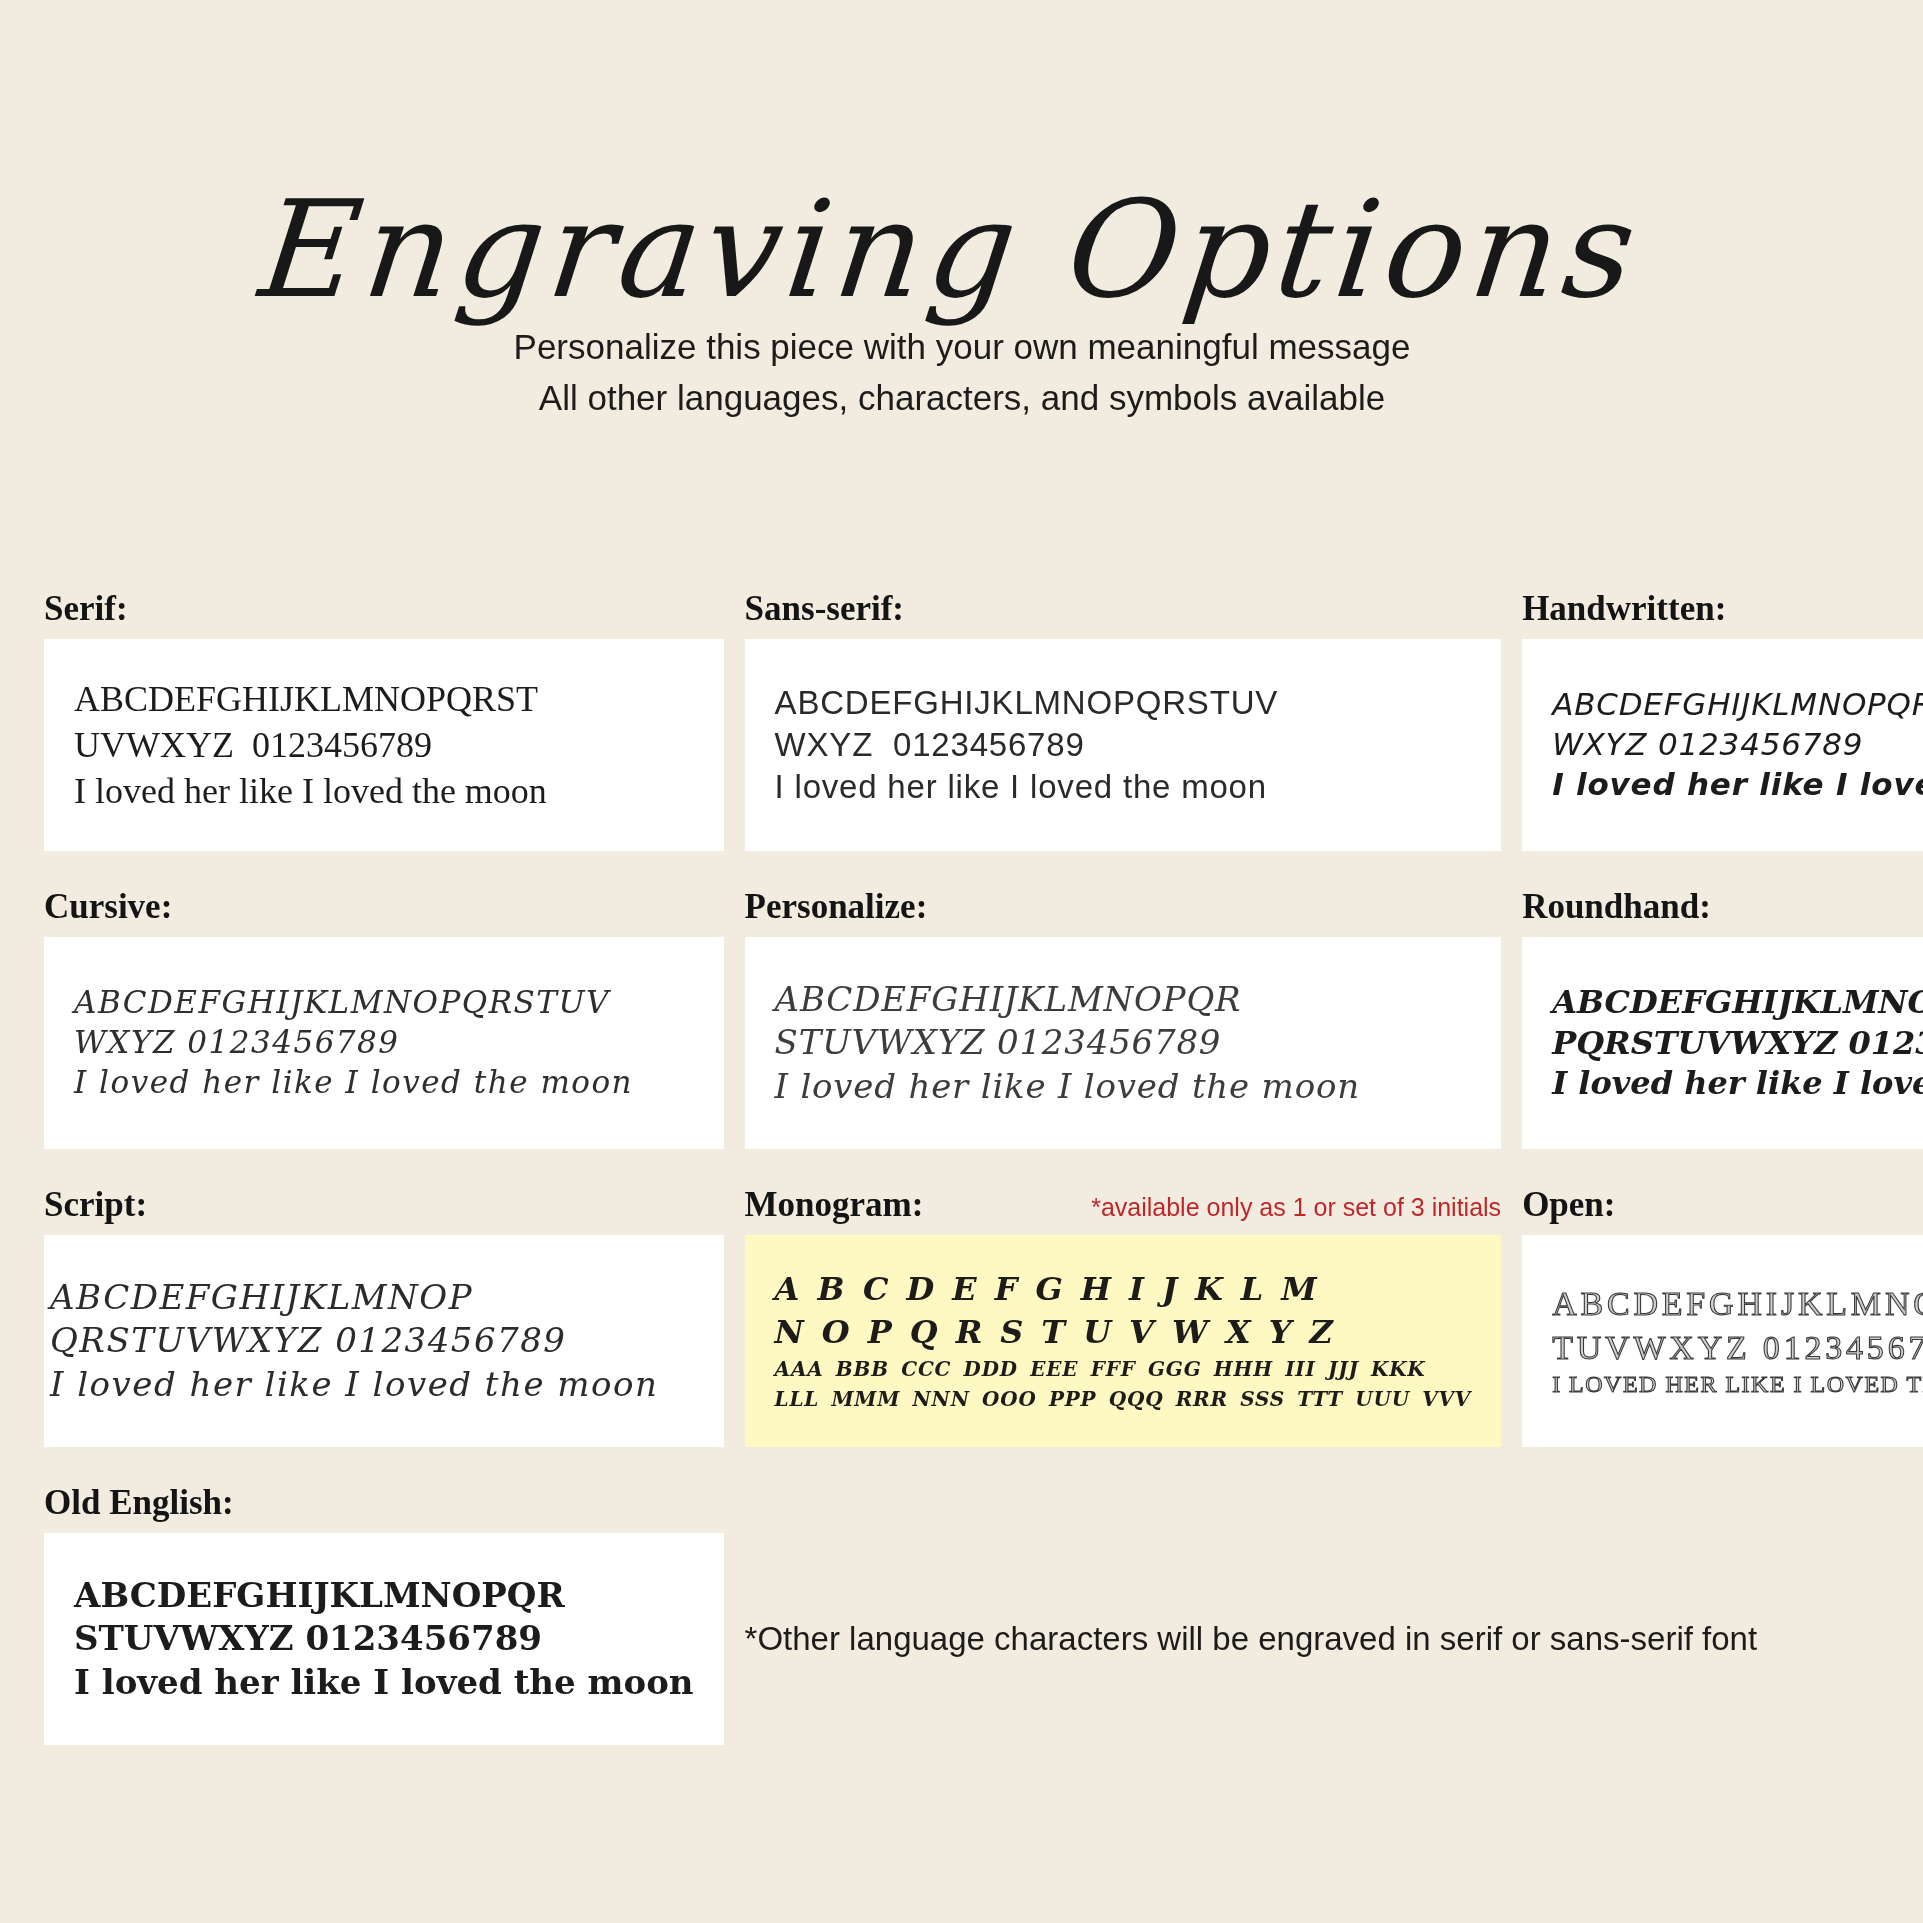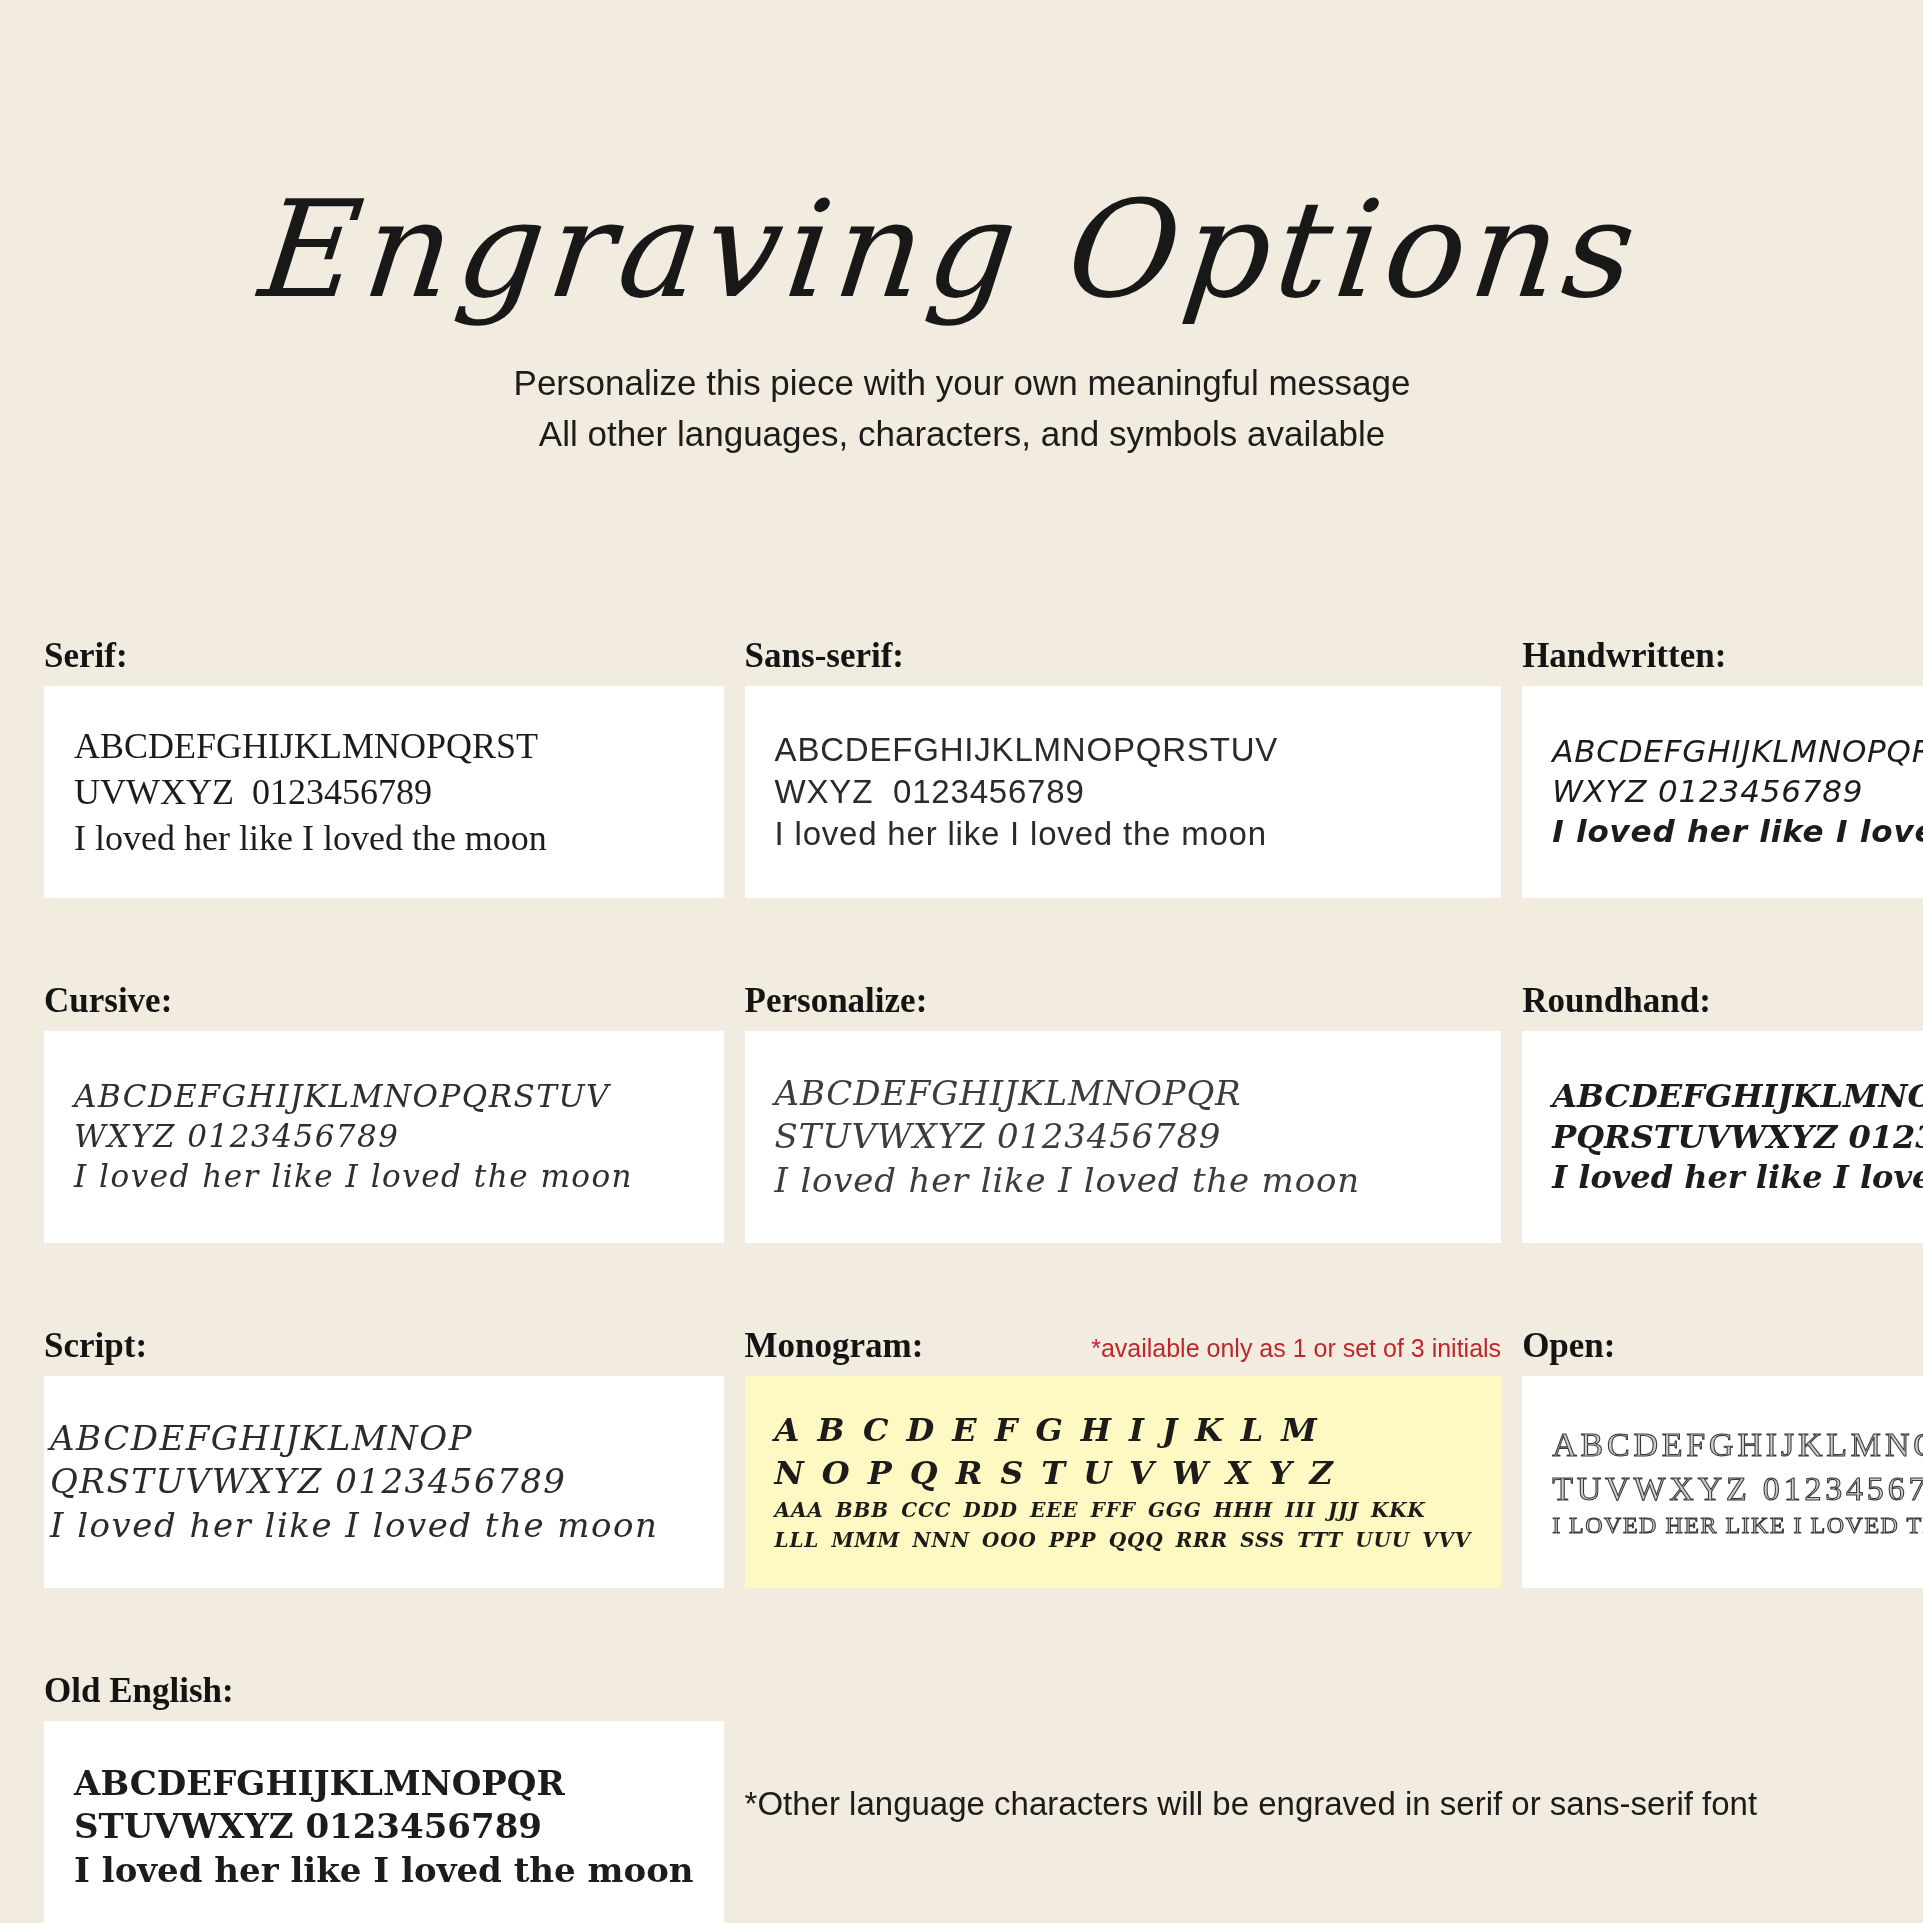--- a/index.html
+++ b/index.html
@@ -20,30 +20,30 @@
     font-style: italic; font-weight: 400;
     font-size: 134px; line-height: 1.05;
     letter-spacing: 6px;
     transform: skewX(-7deg);
     color: #181818;
   }
   .sub {
     margin: 0; font-family: "Liberation Sans", sans-serif;
     font-size: 35px; line-height: 51px; color: #1d1c1a;
   }
-  .sub.first { margin-top: 36px; }
+  .sub.first { }
 
   
   .grid {
     position: absolute; top: 588px; left: 44px; right: 44px;
     display: grid;
     grid-template-columns: repeat(3, 1fr);
     column-gap: 21px; row-gap: 35px;
   }
-  .cell { display: flex; flex-direction: column; margin-top: 47px; }
+  .cell { display: flex; flex-direction: column; }
   .labelrow {
     display: flex; align-items: baseline; justify-content: space-between;
     height: 42px; margin-bottom: 9px;
   }
   .label {
     margin: 0; font-family: "Liberation Serif", serif;
     font-weight: 700; font-size: 35px; line-height: 42px; color: #141414;
   }
   .rednote {
     font-family: "Liberation Sans", sans-serif;

